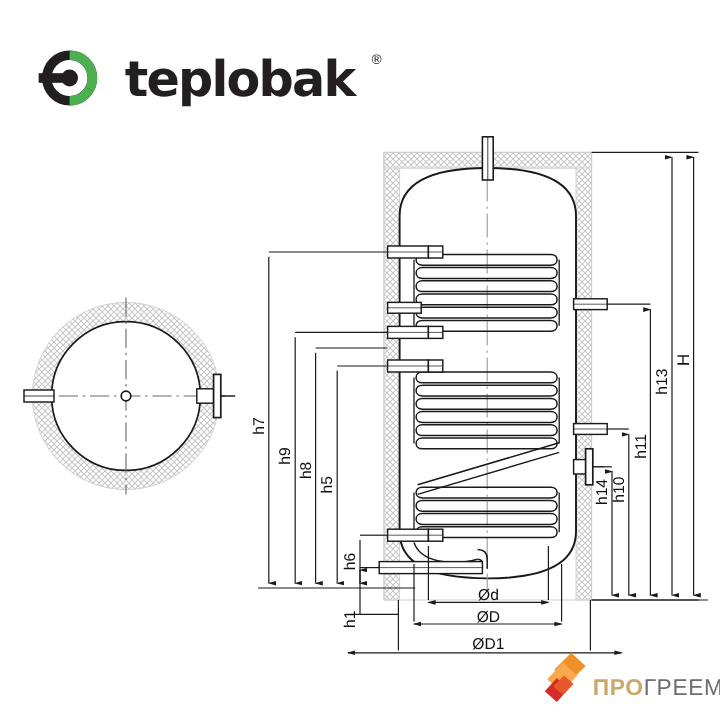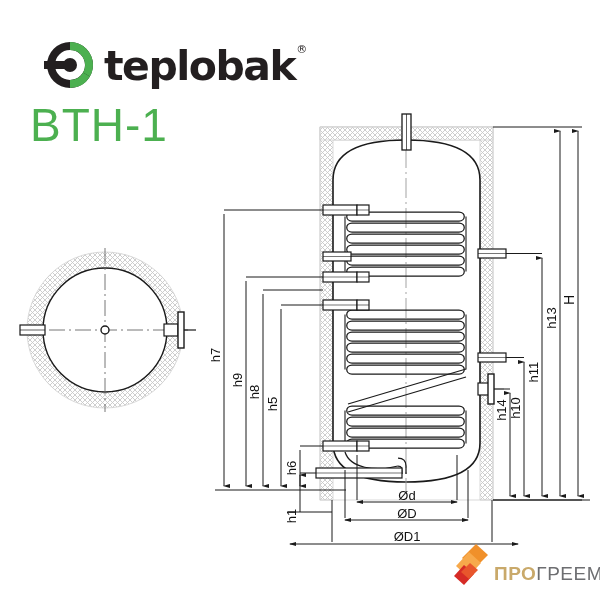--- a/index.html
+++ b/index.html
@@ -15,25 +15,26 @@
     position: relative;
     width: 600px;
     height: 600px;
     background: #ffffff;
     overflow: hidden;
   }
 
   
   #brand {
     position: absolute;
-    left: 44px;
+    left: 32px;
     top: 38px;
     display: flex;
     align-items: center;
     height: 54px;
+    gap: 12px;
   }
   #brand-mark {
     width: 52px;
     height: 52px;
     flex: none;
   }
   #brand-word {
     font-family: "DejaVu Sans", sans-serif;
     font-weight: bold;
     font-size: 41px;
@@ -112,21 +113,20 @@
       <path d="M26 3 A23 23 0 0 1 26 49 A23 23 0 0 1 26 3 Z M26 11 A15 15 0 0 0 26 41 A15 15 0 0 0 26 11 Z" fill="#231f20" fill-rule="evenodd"></path>
       <path d="M26 3 A23 23 0 0 1 45.9 37.5 L39 33.5 A15 15 0 0 0 26 11 Z" fill="#4cb050"></path>
       <path d="M26 41 A15 15 0 0 0 39 33.5 L45.9 37.5 A23 23 0 0 1 26 49 Z" fill="#4cb050"></path>
       <rect x="0" y="22" width="28" height="8" fill="#231f20"></rect>
       <circle cx="26" cy="26" r="7" fill="#231f20"></circle>
     </svg>
     <div id="brand-word">teplobak</div>
     <div id="brand-reg">®</div>
   </div>
 
-  <div id="model-name">BTH-1</div>
 
   <svg class="drawing" width="600" height="600" viewBox="0 0 600 600">
     <defs>
       <pattern id="hatch" width="5" height="5" patternUnits="userSpaceOnUse">
         <rect width="5" height="5" fill="#ffffff"></rect>
         <path d="M0,0 L5,5 M5,0 L0,5" stroke="#c8c8c8" stroke-width="0.9"></path>
       </pattern>
       <marker id="arrDown" markerWidth="7" markerHeight="7" refX="3.5" refY="6" orient="auto">
         <path d="M3.5,7 L1.6,0 L5.4,0 Z" fill="#1a1a1a"></path>
       </marker>

